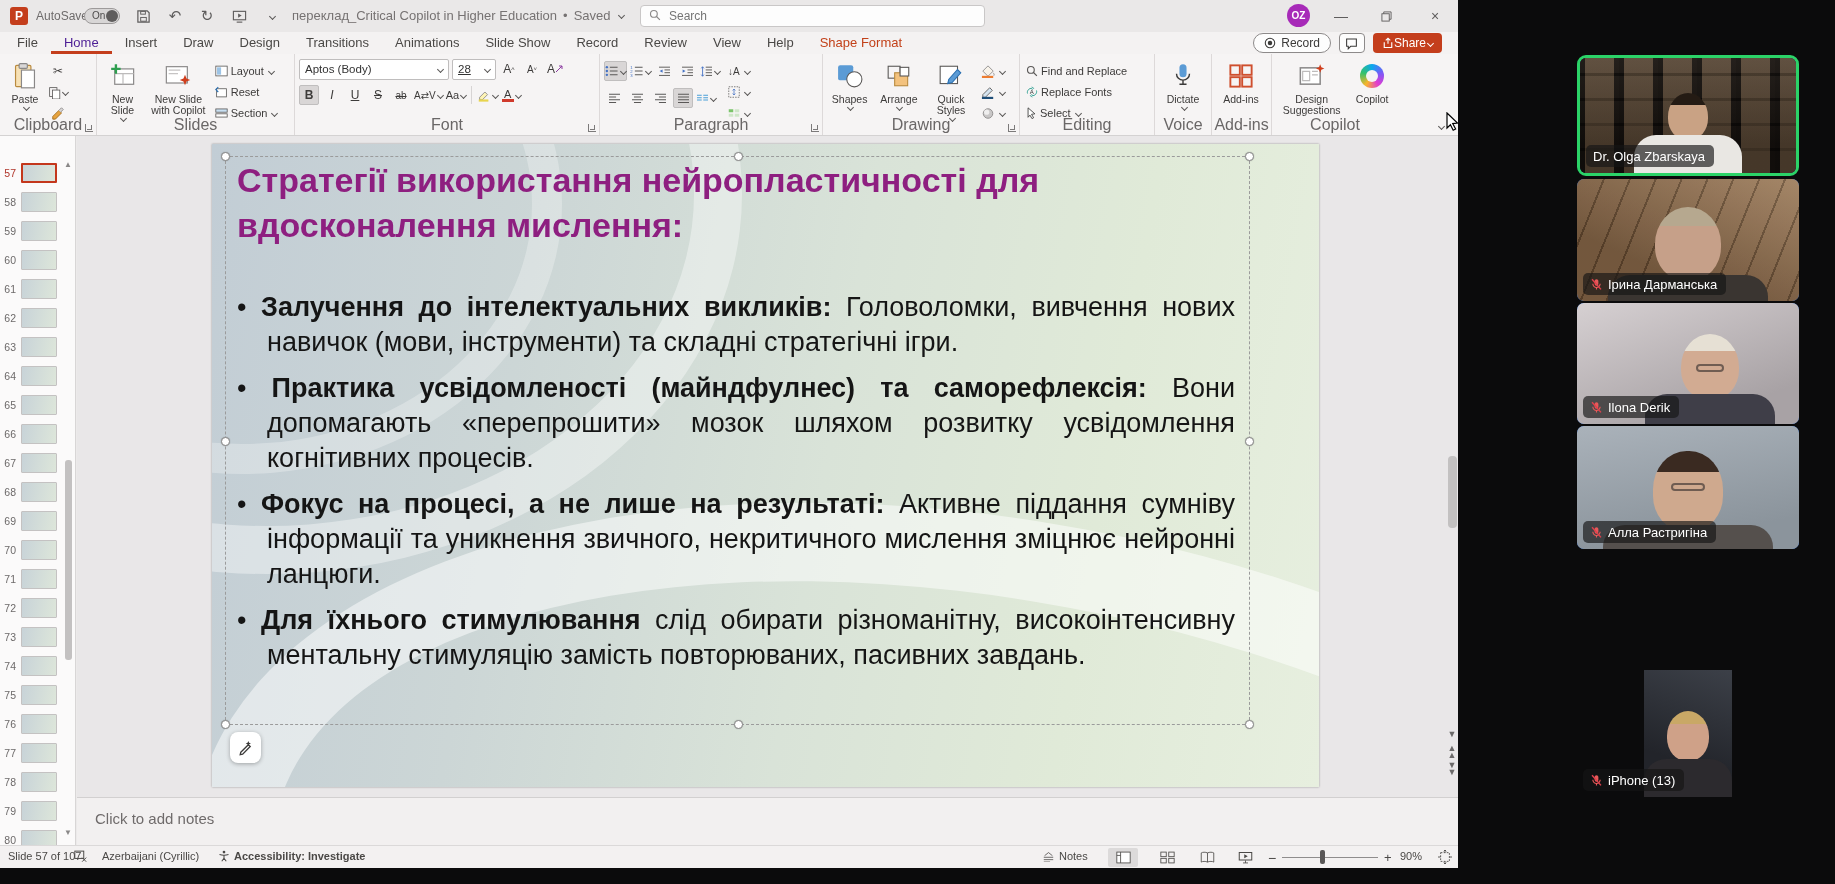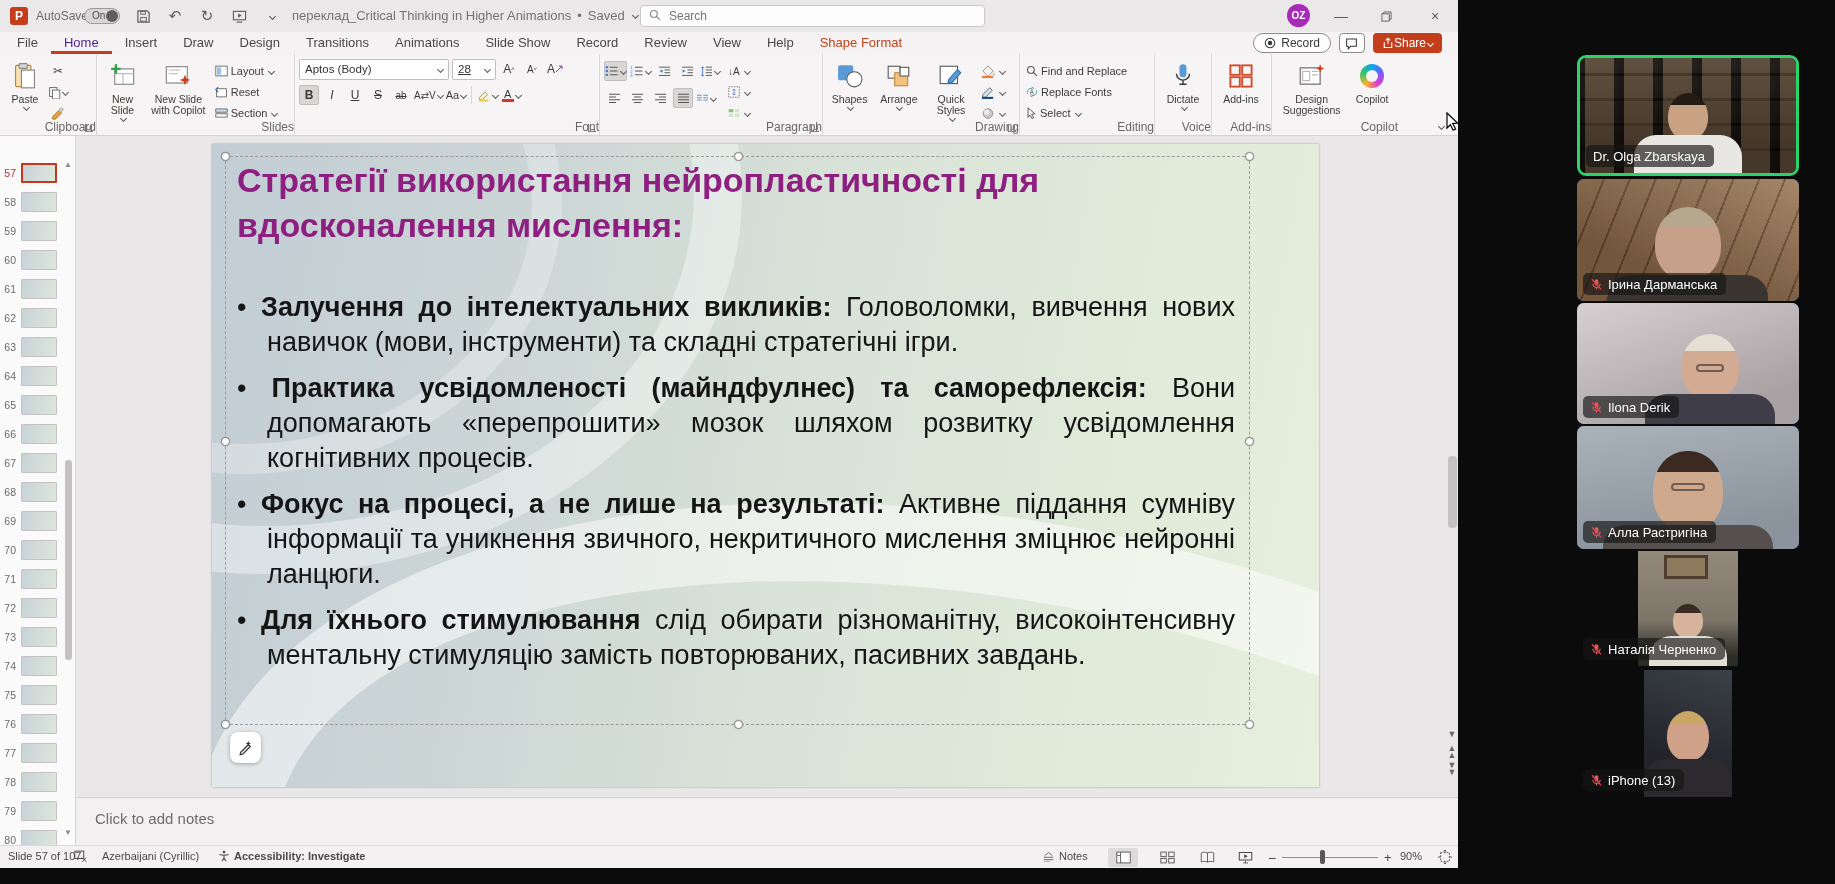--- a/index.html
+++ b/index.html
@@ -31,21 +31,21 @@
   .tab.active { font-weight:normal; color:#4c1d95; border-bottom:3px solid #c43e1c; }
   .tab.contextual { color:#c24119; }
   .tr-right { position:absolute; right:16px; top:1px; display:flex; gap:8px; align-items:center; }
   .recbtn { height:20px; border:1px solid #8d8a8a; border-radius:10px; background:#fdfdfd; display:flex; align-items:center; gap:5px; padding:0 10px; font-size:12px; color:#3b3a39; }
   .cmtbtn { height:20px; width:26px; border:1px solid #8d8a8a; border-radius:4px; background:#fdfdfd; display:flex; align-items:center; justify-content:center; }
   .sharebtn { height:20px; background:#c43e1c; border-radius:4px; color:#fff; font-size:12px; display:flex; align-items:center; padding:0 9px; }
 
   
   .ribbon { position:absolute; left:0; top:54px; width:1458px; height:82px; background:#f6f4f4; border-bottom:1px solid #d4d2d2; display:flex; }
   .grp { position:relative; height:81px; border-right:1px solid #ddd9d9; padding:3px 3px 14px 4px; display:flex; align-items:flex-start; gap:2px; }
-  .glabel { position:absolute; bottom:1px; left:0; right:0; text-align:right; font-size:12px; color:#6a6767; }
+  .glabel { position:absolute; bottom:1px; left:0; right:0; text-align:center; font-size:16px; color:#6a6767; }
   .launcher { position:absolute; bottom:3px; right:3px; width:8px; height:8px; border-left:1px solid #7c7a7a; border-bottom:1px solid #7c7a7a; }
   .launcher:after { content:""; position:absolute; right:1px; top:1px; width:4px; height:4px; border-right:1px solid #7c7a7a; border-bottom:1px solid #7c7a7a; }
   .bigbtn { display:flex; flex-direction:column; align-items:center; font-size:10.5px; color:#3d3b3a; padding-top:4px; line-height:11px; text-align:center; height:64px; }
   .bigbtn .bicon { height:30px; display:flex; align-items:center; justify-content:center; margin-bottom:3px; }
   .scol { display:flex; flex-direction:column; justify-content:flex-start; gap:1px; padding-top:4px; }
   .srow { height:20px; display:flex; align-items:center; gap:3px; font-size:11px; color:#3d3b3a; padding:0 2px; }
   .sbtn { height:20px; min-width:20px; display:flex; align-items:center; justify-content:center; border-radius:2px; color:#3d3b3a; font-size:12px; }
   .sbtn.on { background:#d9d6d6; border:1px solid #c0bebe; }
   .chv { display:inline-block; width:5px; height:5px; border-right:1.2px solid #5a5857; border-bottom:1.2px solid #5a5857; transform:rotate(45deg); margin-left:2px; flex:none; }
   .combo { height:21px; border:1px solid #bfbdbd; background:#fff; border-radius:2px; display:flex; align-items:center; justify-content:space-between; font-size:11.5px; color:#333; padding:0 5px; }
@@ -160,21 +160,21 @@
               <rect x="1.5" y="2.5" width="13" height="9" fill="none" stroke="#5f5d5d" stroke-width="1.2"></rect>
               <path d="M6.5 4.8v4.4l3.8-2.2z" fill="#5f5d5d"></path>
               <path d="M5 14h6" stroke="#5f5d5d" stroke-width="1.2"></path>
             </svg>
           </span>
         <span class="qbtn">
             <span class="chv"></span>
           </span>
       </div>
       <div class="doctitle">
-        <span>переклад_Critical Thinking in Higher Animations</span>
+        <span>переклад_Critical Copilot in Higher Education</span>
         <span>•</span>
         <span>Saved</span>
         <span class="chv"></span>
       </div>
       <div class="searchbox">
         <span><svg width="12" height="12" viewBox="0 0 16 16">
               <circle cx="6.5" cy="6.5" r="4.5" fill="none" stroke="#8a8888" stroke-width="1.5"></circle>
               <path d="M10 10l4.5 4.5" stroke="#8a8888" stroke-width="1.5"></path>
             </svg></span>
         <input placeholder="Search" style="">
@@ -879,37 +879,20 @@
       <div class="pill">
         <svg width="13" height="13" viewBox="0 0 16 16">
             <path d="M8 1.5a2.3 2.3 0 0 1 2.3 2.3v3.4a2.3 2.3 0 0 1-4.6 0V3.8A2.3 2.3 0 0 1 8 1.5z" fill="#e85959"></path>
             <path d="M3.5 7.2a4.5 4.5 0 0 0 9 0M8 11.7v2.6" stroke="#e85959" stroke-width="1.4" fill="none"></path>
             <line x1="2.5" y1="1.5" x2="13.5" y2="14" stroke="#e0404d" stroke-width="1.8"></line>
           </svg>
         <span>Алла Растригіна</span>
       </div>
     </div>
 
-    <div class="tile" style="top:551px; height:115px; background:transparent;">
-      <div class="pvideo v5" style="width:100px;">
-        <div class="frame"></div>
-        <div class="figure">
-            <div class="head"></div>
-            <div class="torso"></div>
-          </div>
-      </div>
-      <div class="pill">
-        <svg width="13" height="13" viewBox="0 0 16 16">
-            <path d="M8 1.5a2.3 2.3 0 0 1 2.3 2.3v3.4a2.3 2.3 0 0 1-4.6 0V3.8A2.3 2.3 0 0 1 8 1.5z" fill="#e85959"></path>
-            <path d="M3.5 7.2a4.5 4.5 0 0 0 9 0M8 11.7v2.6" stroke="#e85959" stroke-width="1.4" fill="none"></path>
-            <line x1="2.5" y1="1.5" x2="13.5" y2="14" stroke="#e0404d" stroke-width="1.8"></line>
-          </svg>
-        <span>Наталія Черненко</span>
-      </div>
-    </div>
 
     <div class="tile" style="top:670px; height:127px; background:transparent;">
       <div class="pvideo v6" style="width:88px;">
         <div class="figure">
             <div class="head"></div>
             <div class="torso"></div>
           </div>
       </div>
       <div class="pill">
         <svg width="13" height="13" viewBox="0 0 16 16">

